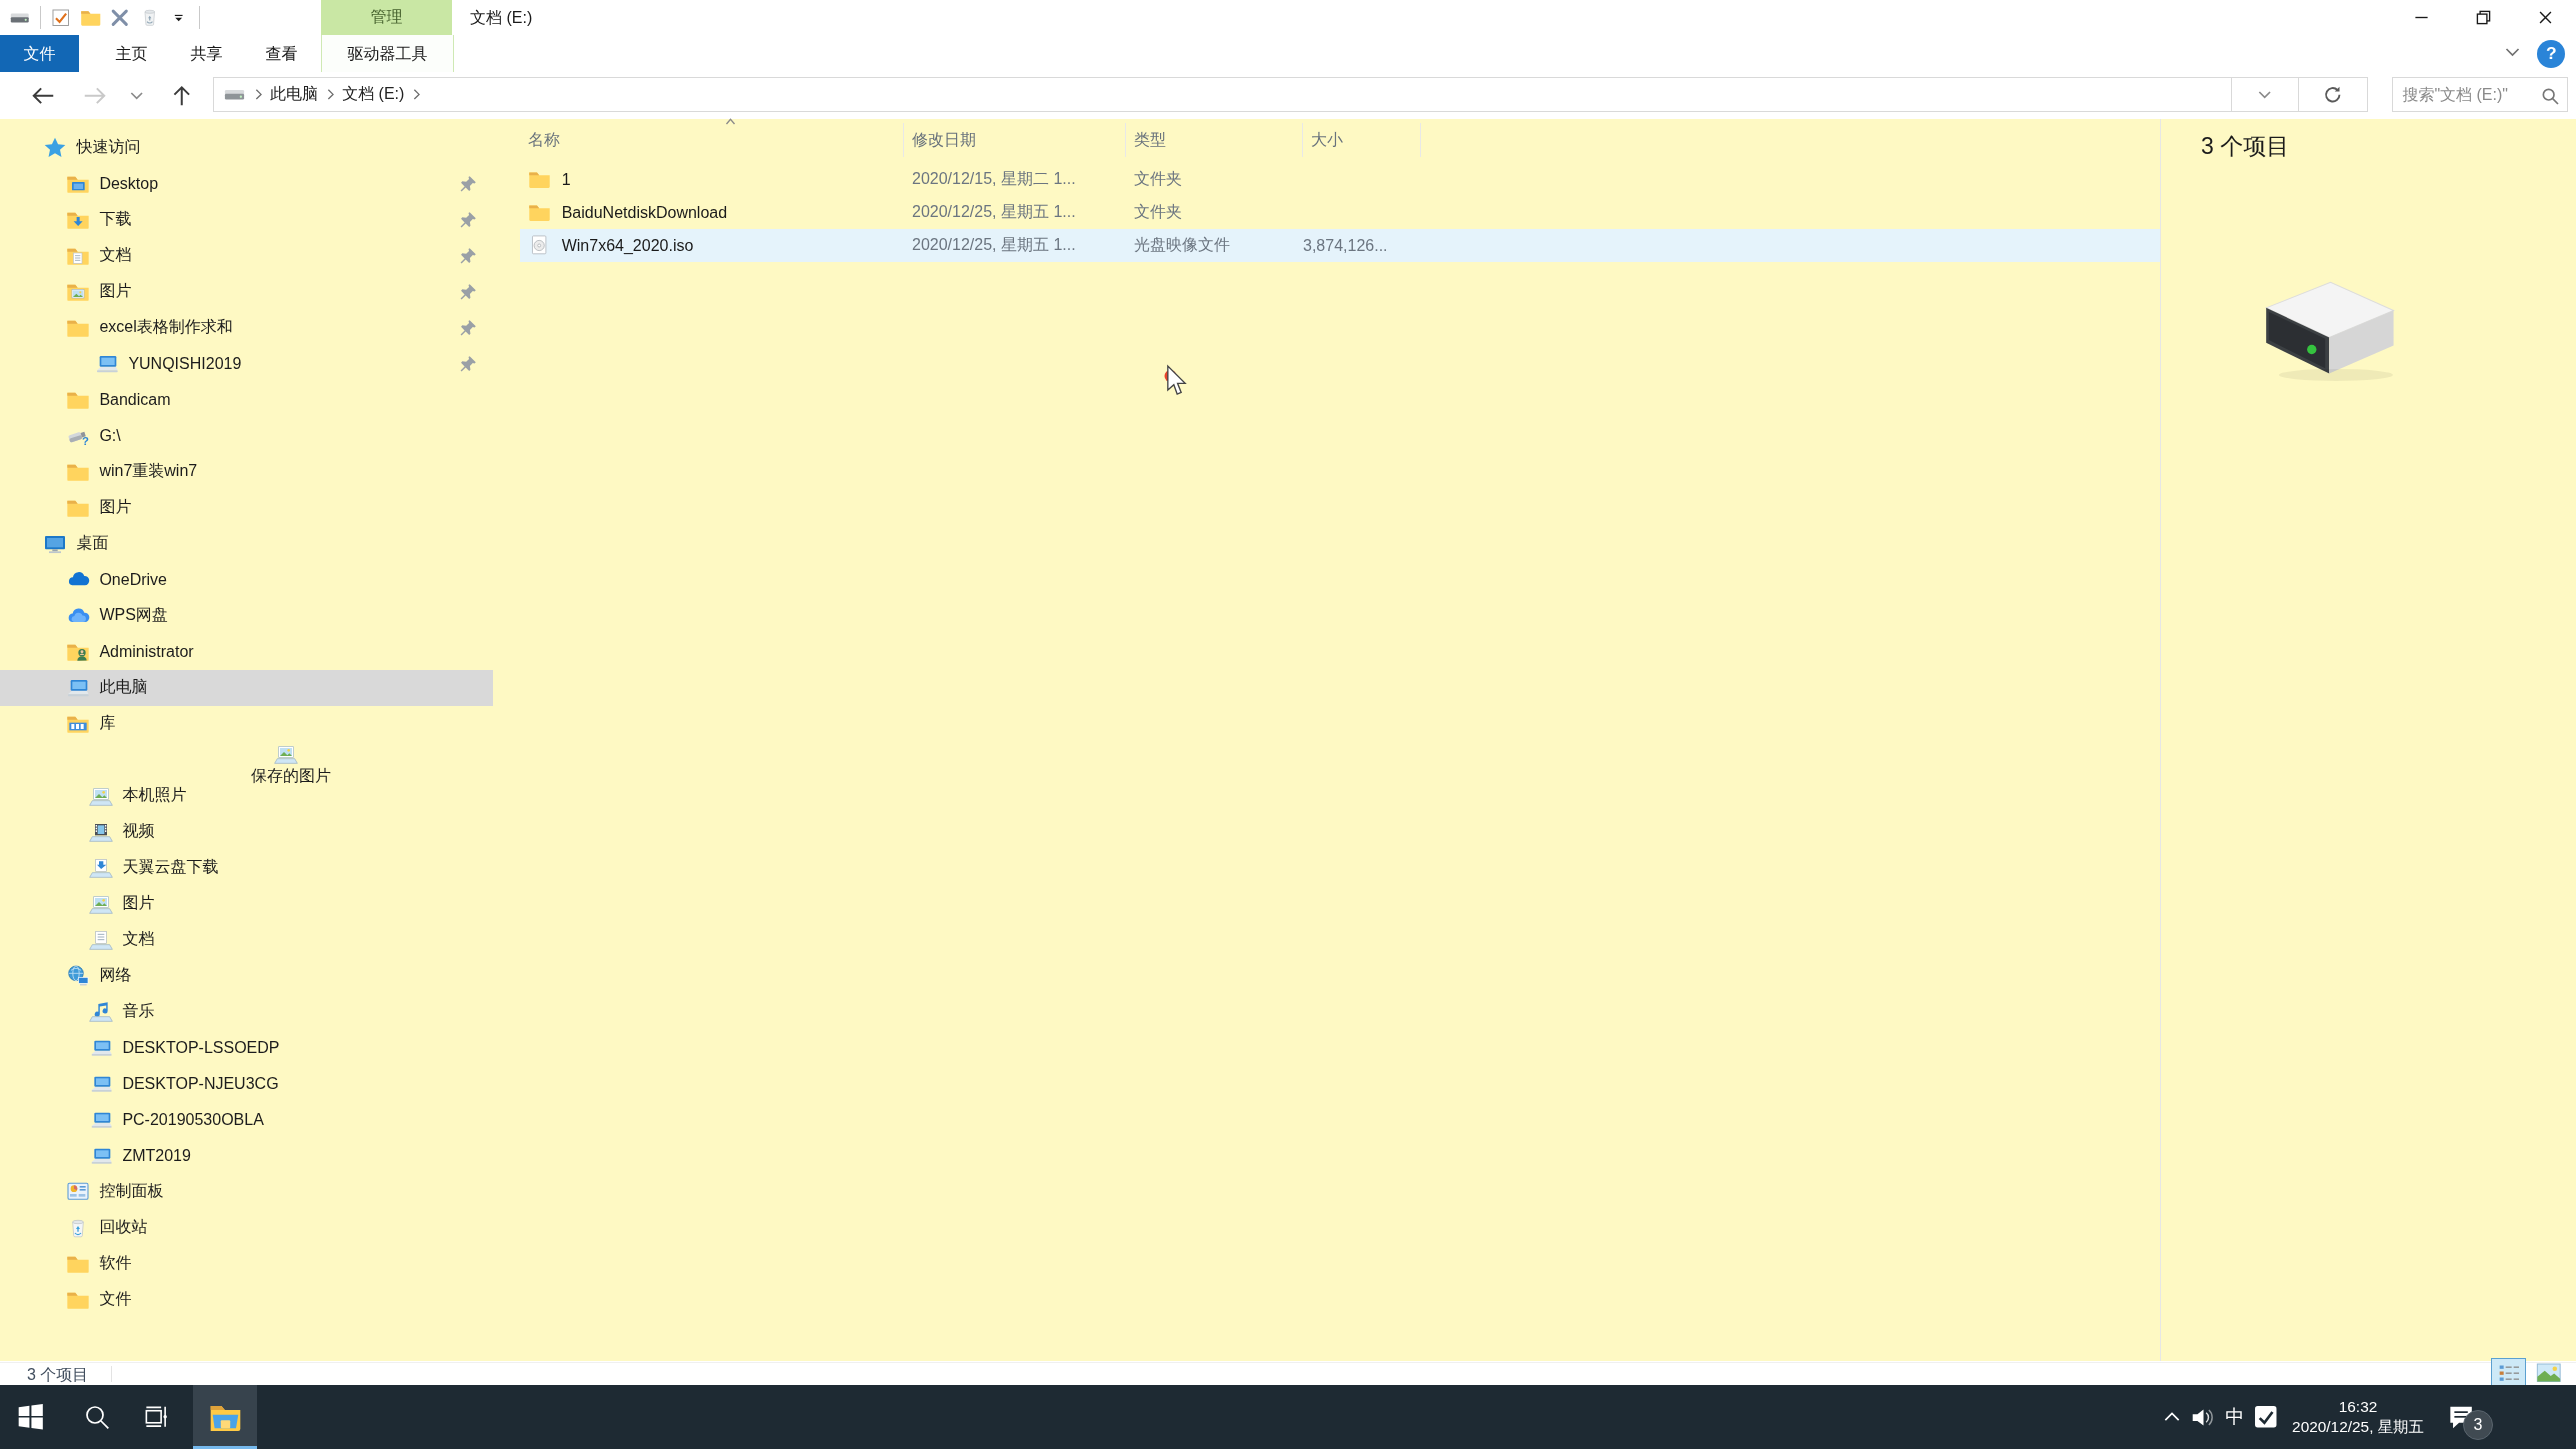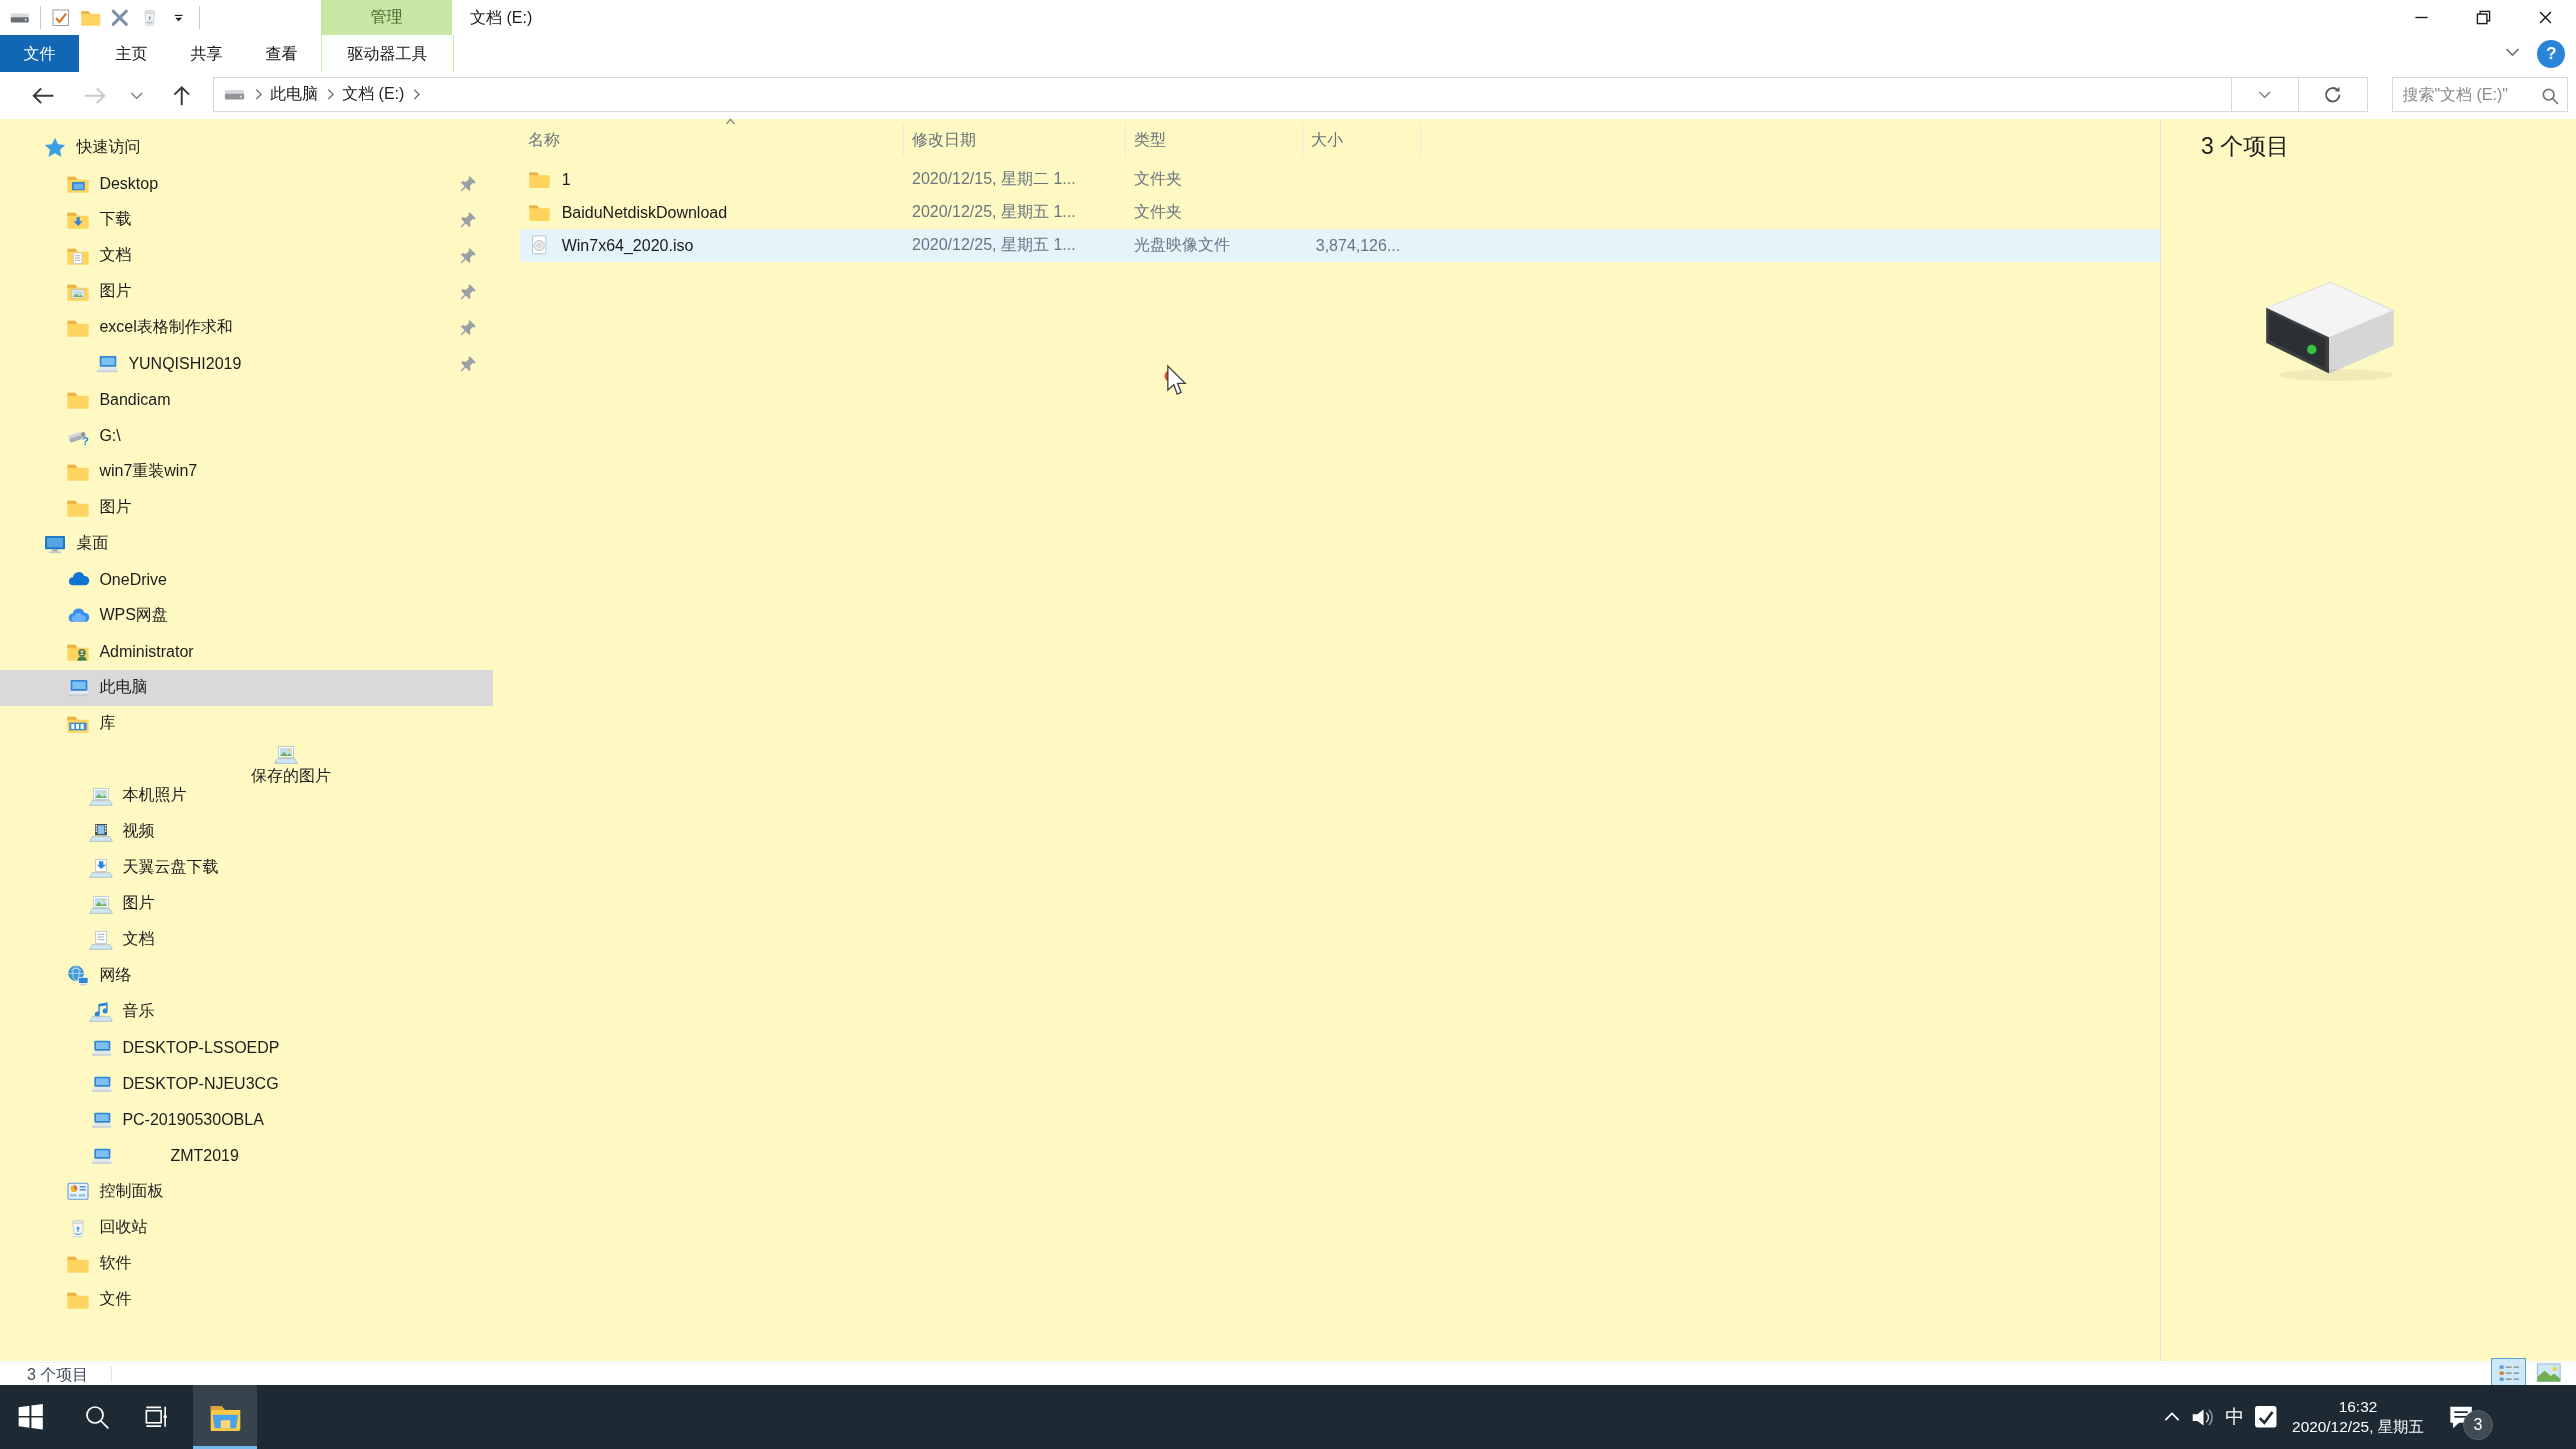--- a/index.html
+++ b/index.html
@@ -56,21 +56,21 @@
   .colh{height:34px;line-height:34px;font-size:16px;color:#68727c;padding-left:8px;
     border-right:0.7px solid #e8e8e8;box-sizing:border-box;}
   #sort-caret{position:absolute;left:228px;top:-2.7px;}
   #filerows{position:absolute;left:27px;top:44px;right:0;}
   .frow{height:33px;display:flex;align-items:center;font-size:16px;}
   .frow.hover{background:#e5f3fb;}
   .c-name{width:384px;display:flex;align-items:center;box-sizing:border-box;padding-left:8px;color:#1a1a1a;}
   .c-name .ficon{width:23px;height:23px;margin-right:10.7px;flex:none;display:flex;}
   .c-date{width:222px;color:#6b7580;box-sizing:border-box;padding-left:8px;}
   .c-type{width:177px;color:#6b7580;box-sizing:border-box;padding-left:8px;}
-  .c-size{width:118px;color:#6b7580;text-align:center;box-sizing:border-box;padding-right:8px;}
+  .c-size{width:118px;color:#6b7580;text-align:left;box-sizing:border-box;padding-right:8px;}
 
   #vsep{position:absolute;left:2160px;top:0;bottom:0;width:0.7px;background:#e6e6e6;}
   #previewpane{position:absolute;left:2161px;top:0;right:0;height:100%;}
   #preview-count{position:absolute;left:40px;top:12px;font-size:23px;color:#1b1b1b;}
   #preview-drive{position:absolute;left:81px;top:154px;}
 
   #cursor{position:absolute;left:664px;top:243px;z-index:50;}
 
   
   #statusbar{position:absolute;top:1362px;left:0;right:0;height:23px;background:#fff;border-top:0.7px solid #f0f0f0;}
@@ -586,21 +586,21 @@
           <span class="side-icon">
             <svg width="100%" height="100%" viewBox="0 0 36 36">
               <rect x="8" y="7" width="24" height="15" rx="1.8" fill="#2f86d6"></rect>
               <rect x="10.5" y="9.5" width="19" height="10" fill="#7cc0f4"></rect>
               <path d="M4 27l5.5-4.5h22l2.5 4.5z" fill="#e2e8ec"></path>
               <rect x="4" y="27" width="30" height="2.6" rx="1" fill="#c8d1d8"></rect>
             </svg>
           </span>
           <span>PC-20190530OBLA</span>
         </div>
-        <div class="side-item" style="padding-left: 89px; gap: 48px;">
+        <div class="side-item" style="padding-left: 89px;">
           <span class="side-icon">
             <svg width="100%" height="100%" viewBox="0 0 36 36">
               <rect x="8" y="7" width="24" height="15" rx="1.8" fill="#2f86d6"></rect>
               <rect x="10.5" y="9.5" width="19" height="10" fill="#7cc0f4"></rect>
               <path d="M4 27l5.5-4.5h22l2.5 4.5z" fill="#e2e8ec"></path>
               <rect x="4" y="27" width="30" height="2.6" rx="1" fill="#c8d1d8"></rect>
             </svg>
           </span>
           <span>ZMT2019</span>
         </div>

